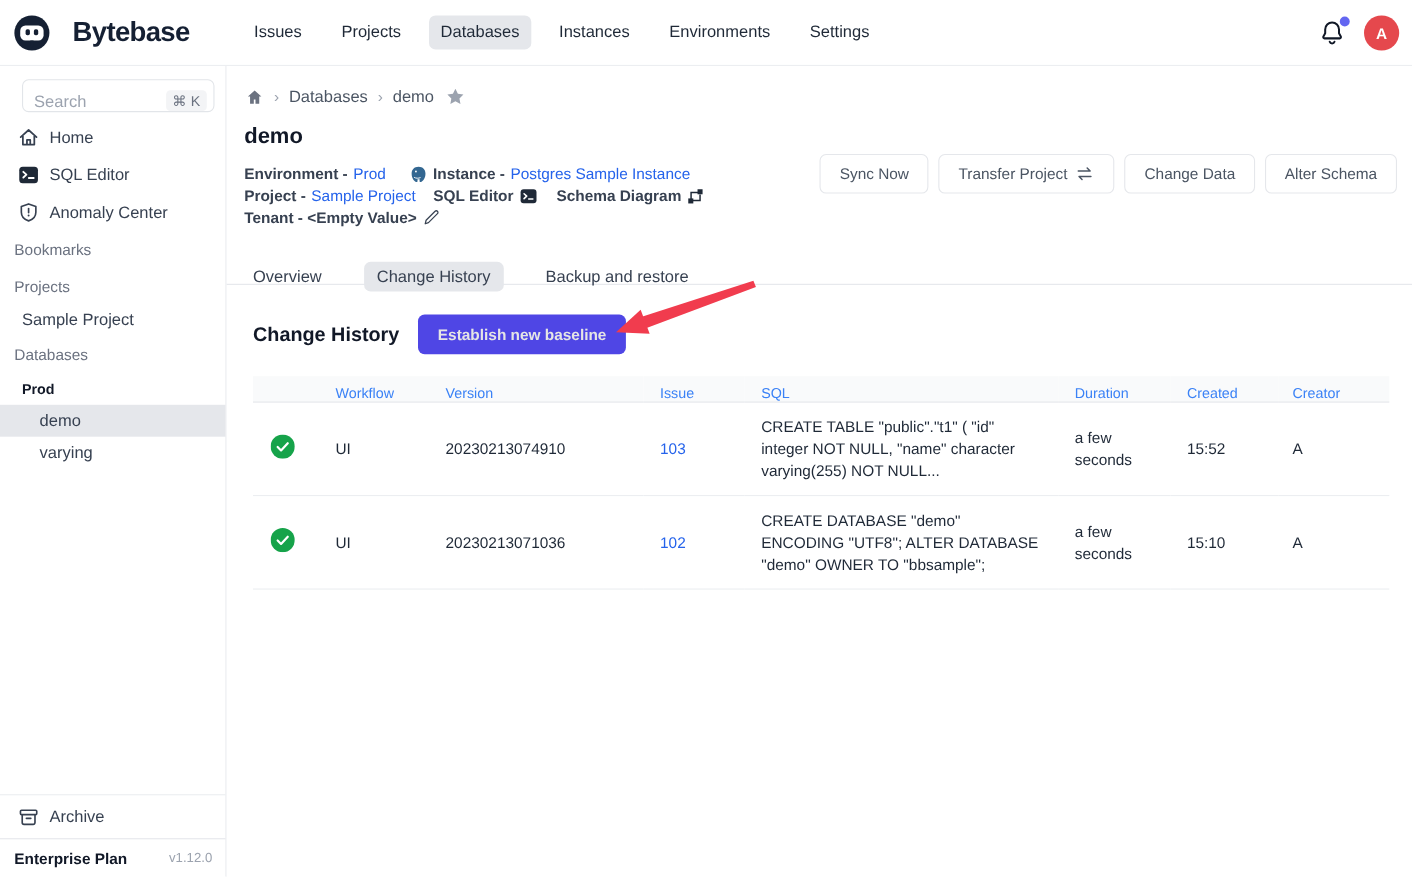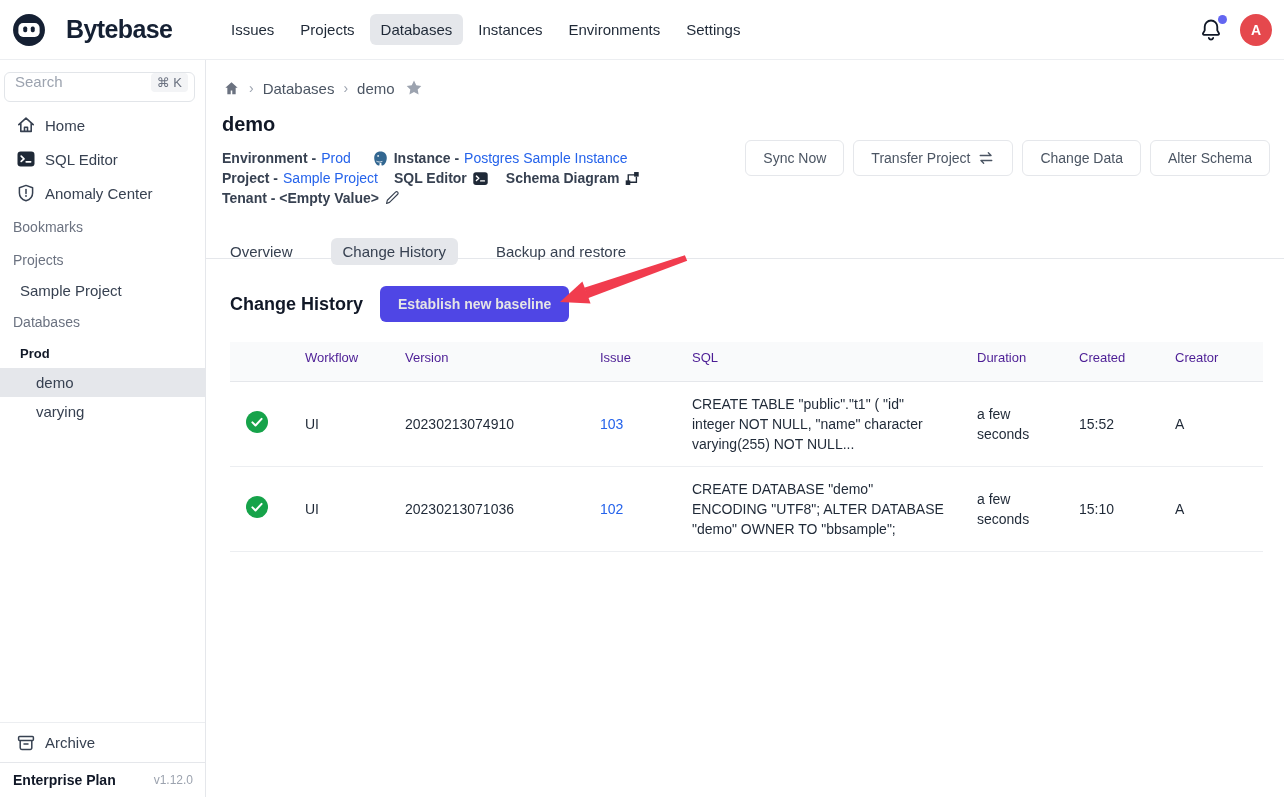--- a/index.html
+++ b/index.html
@@ -3,31 +3,31 @@
 <meta charset="utf-8">
 <style>
   * { margin:0; padding:0; box-sizing:border-box; }
   html,body { width:1284px; height:797px; background:#fff; font-family:"Liberation Sans",sans-serif; color:#1f2937; overflow:hidden; }
   #app { position:relative; width:1284px; height:797px; }
 
   
   .topbar { position:absolute; top:0; left:0; right:0; height:60px; background:#fff; border-bottom:1px solid #eceef1; display:flex; align-items:center; }
   .brand { display:flex; align-items:center; gap:20px; padding-left:12px; width:206px; }
   .brand-name { font-size:25px; font-weight:800; color:#152033; letter-spacing:-0.6px; }
-  .topnav { display:flex; align-items:flex-start; gap:4px; margin-left:14px; }
+  .topnav { display:flex; align-items:flex-start; gap:14px; margin-left:14px; }
   .topnav-item { font-size:15px; color:#1f2937; padding:7px 11px; border-radius:6px; cursor:pointer; }
   .topnav-item.active { background:#e5e7eb; }
   .topbar-right { position:absolute; right:12px; top:0; height:60px; display:flex; align-items:center; gap:16px; }
   .bell-wrap { position:relative; width:26px; height:26px; cursor:pointer; }
   .bell-dot { position:absolute; top:-2px; right:-3px; width:9px; height:9px; border-radius:50%; }
   .avatar { width:32px; height:32px; border-radius:50%; color:#fff; font-size:14px; font-weight:700; display:flex; align-items:center; justify-content:center; cursor:pointer; }
 
   
   .sidebar { position:absolute; top:60px; left:0; bottom:0; width:206px; background:#fff; border-right:1px solid #e5e7eb; }
-  .search-box { margin:12px 10px 6px 4px; height:30px; border:1px solid #e2e5e9; border-radius:6px; display:flex; align-items:flex-start; padding:0 6px 0 10px; }
+  .search-box { margin:12px 10px 6px 20px; height:30px; border:1px solid #e2e5e9; border-radius:6px; display:flex; align-items:flex-end; padding:0 6px 0 10px; }
   .search-box input { border:none; outline:none; flex:1; min-width:0; font-size:15px; color:#374151; font-family:inherit; background:transparent; }
   .search-box input::placeholder { color:#9ca3af; }
   .kbd { font-size:13px; color:#6b7280; background:#f3f4f6; border-radius:4px; padding:2px 6px; white-space:nowrap; }
   .side-item { display:flex; align-items:center; gap:9px; height:34px; padding-left:16px; font-size:15px; color:#374151; cursor:pointer; }
   .side-section { font-size:14px; color:#6b7280; padding:9px 0 8px 13px; }
   .side-sub { font-size:15px; color:#374151; padding:6px 0 6px 20px; cursor:pointer; }
   .side-group { font-size:13px; font-weight:700; color:#111827; padding:8px 0 7px 20px; }
   .side-leaf { font-size:15px; color:#374151; padding:6px 0 6px 36px; cursor:pointer; }
   .side-leaf.selected { background:#e5e7eb; }
   .sidebar-bottom { position:absolute; left:0; right:0; bottom:0; }
@@ -58,21 +58,21 @@
 
   .section-head { position:absolute; top:226px; left:24px; display:flex; align-items:center; gap:17px; }
   .section-title { font-size:18px; font-weight:700; color:#111827; }
   .btn-primary { height:36px; border:none; border-radius:6px; color:#e5e5e5; font-size:14px; font-weight:600; padding:0 18px; cursor:pointer; font-family:inherit; }
 
   .annotation-arrow { position:absolute; left:334px; top:190px; pointer-events:none; }
 
   
   .history-table { position:absolute; top:282px; left:24px; width:1033px; border-collapse:collapse; table-layout:fixed; }
   .history-table thead tr { background:#f9fafb; }
-  .history-table th { font-size:13px; font-weight:500; color:#4c1d95; text-align:left; padding:8px 8px 16px 15px; border-bottom:1px solid #e5e7eb; }
+  .history-table th { font-size:13px; font-weight:500; color:#3b82f6; text-align:left; padding:8px 8px 0 15px; border-bottom:1px solid #e5e7eb; }
   .history-table td { font-size:14px; color:#1f2937; padding:12px 10px 12px 15px; border-bottom:1px solid #eceef1; vertical-align:middle; line-height:20px; }
   .history-table td.status-cell, .history-table th.status-col { padding-left:16px; }
   .history-table tbody tr { height:78px; cursor:pointer; }
   .issue-link { font-weight:500; cursor:pointer; }
   .sql-cell { padding-right:14px !important; }
 
   .icon { display:inline-flex; align-items:center; justify-content:center; }
 </style>
 </head>
 <body>

